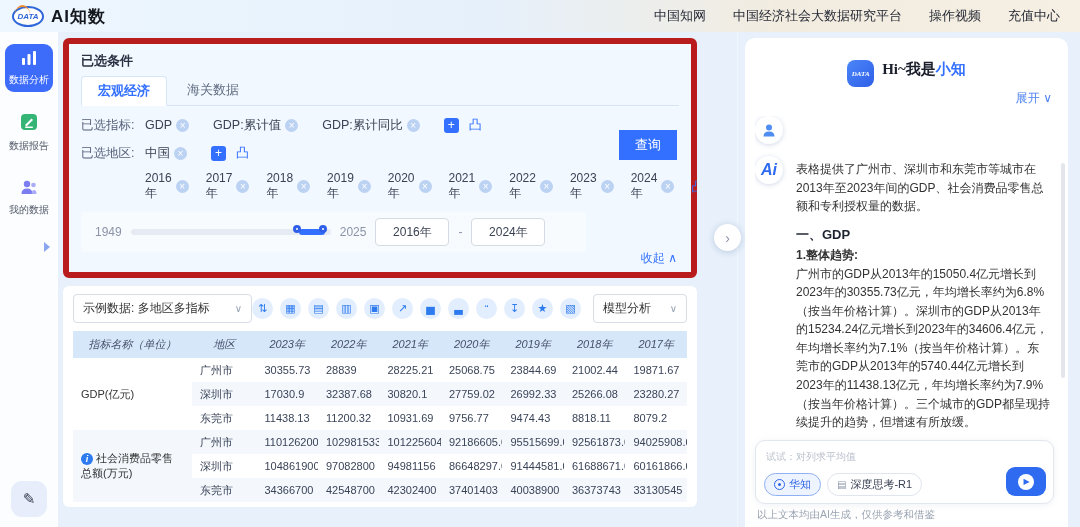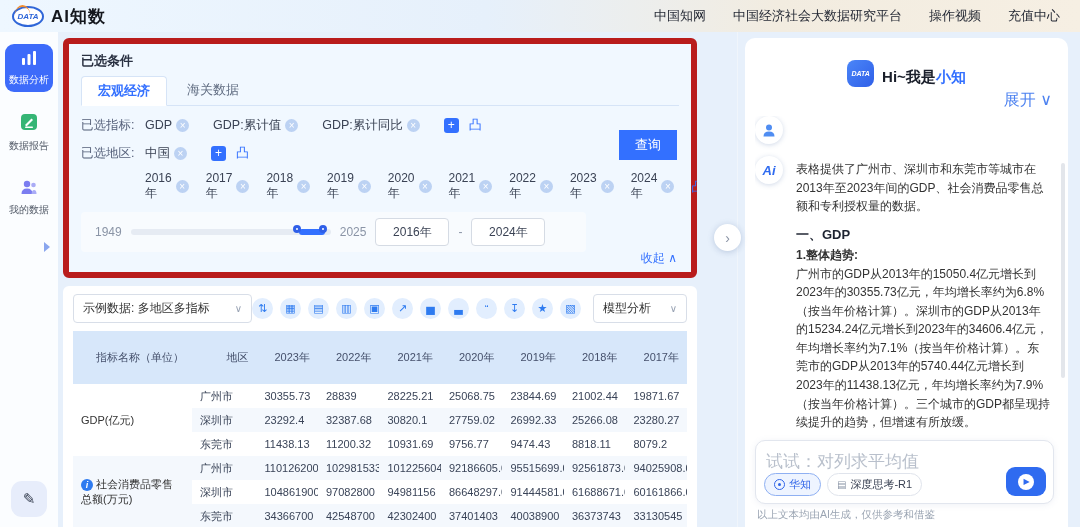--- a/index.html
+++ b/index.html
@@ -84,61 +84,61 @@
   .tc-top { display:flex; }
   .sample-select { border:1px solid #d8dee8; border-radius:4px; padding:5px 9px; font-size:12px; color:#333;
     display:flex; align-items:center; justify-content:space-between; width:192px; cursor:pointer; }
   .chev { color:#98a2b3; font-size:10px; }
   .icon-row { display:flex; gap:7px; align-items:center; margin-left:auto; }
   .cicon { width:21px; height:21px; border-radius:50%; background:#e2eefe; color:#2e7bf0;
     display:flex; align-items:center; justify-content:center; font-size:11px; cursor:pointer; }
   .model-select { border:1px solid #d8dee8; border-radius:4px; padding:5px 9px; font-size:12px; color:#333;
     width:100px; display:flex; align-items:center; justify-content:space-between; margin-left:12px; cursor:pointer; }
   table { border-collapse:collapse; width:100%; margin-top:8px; font-size:11px; color:#3a4458; table-layout:fixed; }
-  thead th { background:#d7e7fa; font-weight:normal; color:#45506b; text-align:right; padding:19px 8px; }
+  thead th { background:#d7e7fa; font-weight:normal; color:#45506b; text-align:center; padding:6px 8px;font-style:italic; }
   td { padding:4.5px 8px; overflow:hidden; white-space:nowrap; }
   td.ind { white-space:normal; color:#333;margin-top:17px; }
   tbody tr:nth-child(even) { background:#f4f8fd; }
   .info-dot { display:inline-block; width:12px; height:12px; border-radius:50%; background:#2e7bf0; color:#fff;
     font-size:9px; line-height:12px; text-align:center; margin-right:3px; font-weight:bold; font-style:italic; }
 
   
   .divider-line { position:absolute; top:32px; bottom:0; left:737px; width:1px; background:#f0f5fb; }
   .panel-toggle { position:absolute; left:714px; top:224px; width:27px; height:27px; border-radius:50%;
     background:#fff; box-shadow:0 1px 6px rgba(80,110,160,.3); display:flex; align-items:center; justify-content:center;
     color:#8a93a5; font-size:14px; z-index:8; cursor:pointer; }
 
   
   .chat { position:absolute; top:38px; left:745px; width:323px; bottom:0; background:#fff;
     border-radius:10px 10px 0 0; padding:14px 12px 0; }
-  .chat-header { display:flex; align-items:flex-end; justify-content:center; gap:8px; margin-top:8px; }
+  .chat-header { display:flex; align-items:flex-start; justify-content:center; gap:8px; margin-top:8px;font-family:Liberation Serif, serif; }
   .chat-logo { width:27px; height:27px; border-radius:8px; flex:none;
     background:linear-gradient(135deg,#4b86f8,#2f5fe8); color:#fff; font-size:7px; font-weight:bold; font-style:italic;
     display:flex; align-items:center; justify-content:center; }
   .chat-greet { font-size:15px; font-weight:bold; color:#1a1f2b; }
   .chat-greet .hl { color:#3370ff; }
-  .expand-link { position:absolute; right:16px; top:52px; color:#4d82f0; font-size:16px; cursor:pointer; }
+  .expand-link { position:absolute; right:16px; top:52px; color:#4d82f0; font-size:12px; cursor:pointer; }
   .msgs { position:absolute; top:78px; left:10px; right:16px; bottom:88px; overflow:hidden; }
   .msg-row { display:flex; gap:9px; margin-bottom:12px; align-items:flex-start; }
   .avatar { width:28px; height:28px; border-radius:50%; background:#fff; flex:none;
     box-shadow:0 1px 5px rgba(100,130,180,.3); display:flex; align-items:center; justify-content:center; }
-  .ai-mark { color:#2f6bf0; font-weight:bold; font-style:italic; font-size:13px; }
+  .ai-mark { color:#2f6bf0; font-weight:bold; font-style:italic; font-size:16px; }
   .user-bubble { background:#fff; box-shadow:0 1px 5px rgba(100,130,180,.18); border-radius:8px;
     padding:9px 12px; font-size:13px; color:#333; margin-top:2px; }
   .ai-content { font-size:12px; color:#333; line-height:1.55; padding:4px 2px 0 4px; }
   .ai-content p { margin:0; }
   .ai-content .intro { margin-bottom:8px; }
   .ai-content .sec-h { font-weight:bold; font-size:13px; margin-top:9px; color:#1d2330; }
   .ai-content .sub-h { font-weight:bold; margin-top:7px; }
   .ai-content .sec-h + .sub-h { margin-top:1px; }
   .chat-scroll { position:absolute; right:3px; top:125px; width:4px; height:215px; background:#e3e6eb; border-radius:2px; cursor:grab; }
 
   .input-card { position:absolute; left:10px; right:14px; bottom:23px; height:64px;
     border:1px solid #e2e6ee; border-radius:10px; background:#fff; box-shadow:0 1px 6px rgba(120,140,180,.12); }
-  .chat-input { border:none; outline:none; resize:none; width:100%; height:30px; font-size:17px; color:#333;
+  .chat-input { border:none; outline:none; resize:none; width:100%; height:30px; font-size:10px; color:#333;
     padding:9px 10px 0; font-family:inherit; background:transparent; }
   .chat-input::placeholder { color:#b9c0cc; }
   .pills { position:absolute; left:8px; bottom:7px; display:flex; gap:6px; }
   .pill { display:flex; align-items:center; gap:4px; border-radius:12px; font-size:11px; padding:3px 9px; cursor:pointer; }
   .pill.huazhi { border:1px solid #8fb0f2; color:#2f64e8; background:#eef4ff; }
   .pill.deep { border:1px solid #e0e4ec; color:#3a4254; background:#fff; }
   .hz-ico { width:11px; height:11px; border-radius:50%; border:1.6px solid #2f64e8; position:relative; }
   .hz-ico::after { content:""; position:absolute; left:2.6px; top:2.6px; width:3px; height:3px; border-radius:50%; background:#2f64e8; }
   .dp-ico { color:#8a94a6; font-size:10px; }
   .send-btn { position:absolute; right:7px; bottom:7px; width:40px; height:29px; background:#2f6bf0;
@@ -351,21 +351,21 @@
           <td>30355.73</td>
           <td>28839</td>
           <td>28225.21</td>
           <td>25068.75</td>
           <td>23844.69</td>
           <td>21002.44</td>
           <td>19871.67</td>
         </tr>
         <tr>
           <td>深圳市</td>
-          <td>23292.4</td>
+          <td>17030.9</td>
           <td>32387.68</td>
           <td>30820.1</td>
           <td>27759.02</td>
           <td>26992.33</td>
           <td>25266.08</td>
           <td>23280.27</td>
         </tr>
         <tr>
           <td>东莞市</td>
           <td>11438.13</td>

